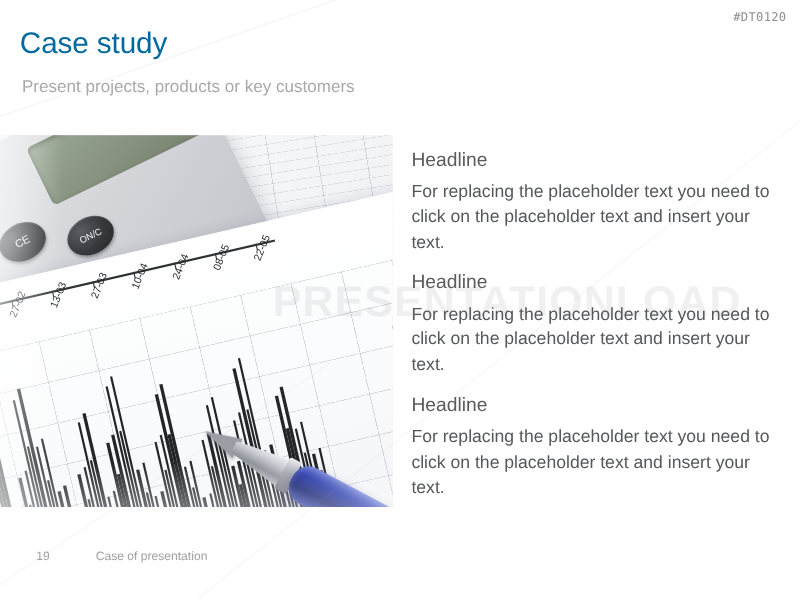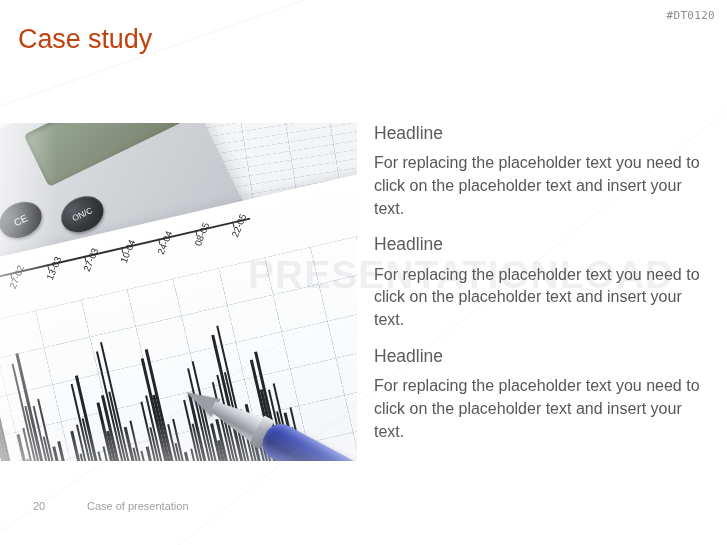--- a/index.html
+++ b/index.html
@@ -39,21 +39,21 @@
     letter-spacing: 0.3px;
     color: #8d8d8d;
     z-index: 8;
   }
   .page-title {
     position: absolute;
     left: 18px;
     top: 24px;
     font-size: 27px;
     font-weight: 400;
-    color: #c2410c;
+    color: #0369a1;
     letter-spacing: -0.1px;
     z-index: 8;
   }
   .page-subtitle {
     position: absolute;
     left: 20px;
     top: 71px;
     font-size: 15.5px;
     font-weight: 400;
     color: #a9a9a9;
@@ -271,21 +271,21 @@
   }
 
   
   .content-col {
     position: absolute;
     left: 374px;
     top: 124px;
     width: 336px;
     z-index: 8;
   }
-  .block { margin-bottom: 15px; }
+  .block { margin-bottom: 15px; margin-top: 12px; }
   .block:last-child { margin-bottom: 0; }
   .headline {
     font-size: 17.5px;
     font-weight: 400;
     color: #5b5b5b;
     margin: 0 0 9px 0;
     line-height: 1.1;
   }
   .bodytext {
     font-size: 16px;
@@ -339,20 +339,21 @@
   }
 </style>
 </head>
 <body>
 
 <div id="slide">
 
   <div class="doc-code">#DT0120</div>
 
   <div class="page-title">Case study</div>
+  <div class="page-subtitle">Present projects, products or key customers</div>
 
   <div class="photo">
     <div class="photo-inner"></div>
 
     <div class="ruled-lines"></div>
     <div class="grid-v"></div>
 
     <svg class="stockline" viewBox="0 0 250 110" preserveAspectRatio="none">
       <polyline fill="none" stroke="#1b1d20" stroke-width="2" points="2,96 6,78 10,86 14,64 19,70 24,52 29,58 34,44 40,50 46,36 52,60 57,46 63,52 69,30
                 76,24 82,30 88,22 94,28 100,18 107,24 113,16 120,30 126,22 133,38 139,30 146,44
@@ -492,21 +493,21 @@
       <h2 class="headline">Headline</h2>
       <p class="bodytext">For replacing the placeholder text you need to click on the placeholder text and insert your text.</p>
     </div>
     <div class="block">
       <h2 class="headline">Headline</h2>
       <p class="bodytext">For replacing the placeholder text you need to click on the placeholder text and insert your text.</p>
     </div>
   </div>
 
   <div class="footer-rule"></div>
-  <div class="page-number">20</div>
+  <div class="page-number">19</div>
   <div class="footer-title">Case of presentation</div>
 
 
   <svg class="sheen" viewBox="0 0 727 545" preserveAspectRatio="none">
     <line x1="-40" y1="120" x2="420" y2="-40" stroke="rgba(165,170,180,0.13)" stroke-width="1"></line>
     <line x1="160" y1="560" x2="740" y2="100" stroke="rgba(165,170,180,0.11)" stroke-width="1"></line>
     <line x1="-20" y1="545" x2="300" y2="330" stroke="rgba(165,170,180,0.10)" stroke-width="1"></line>
   </svg>
 
 </div>

